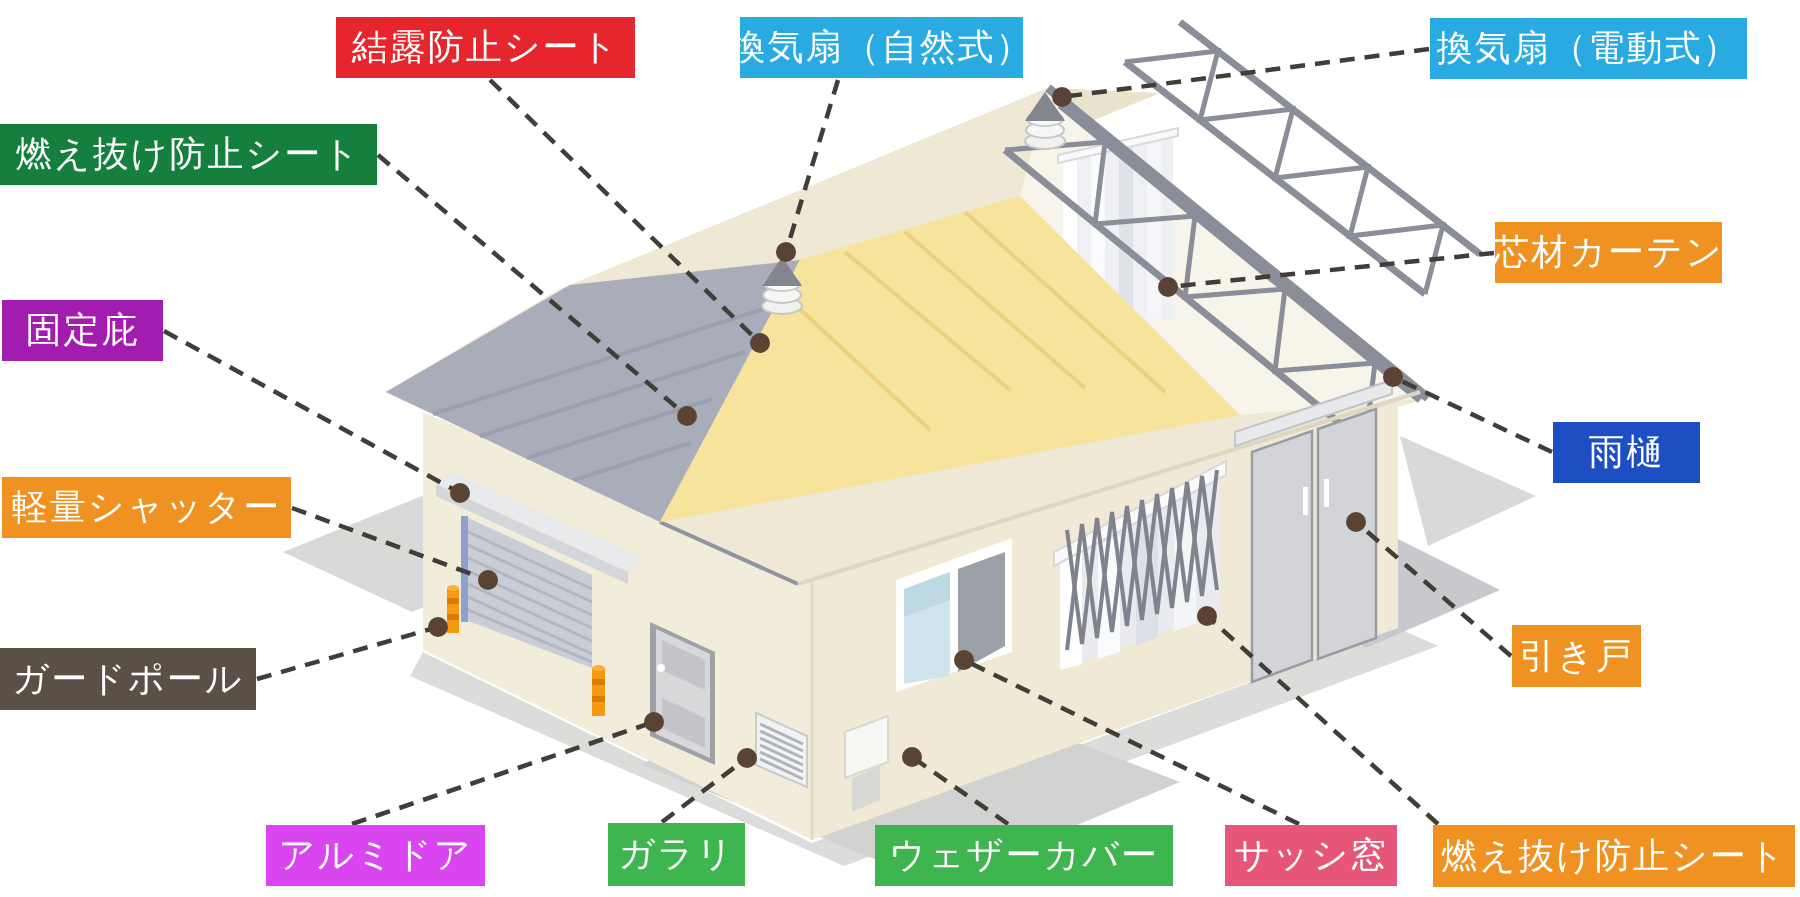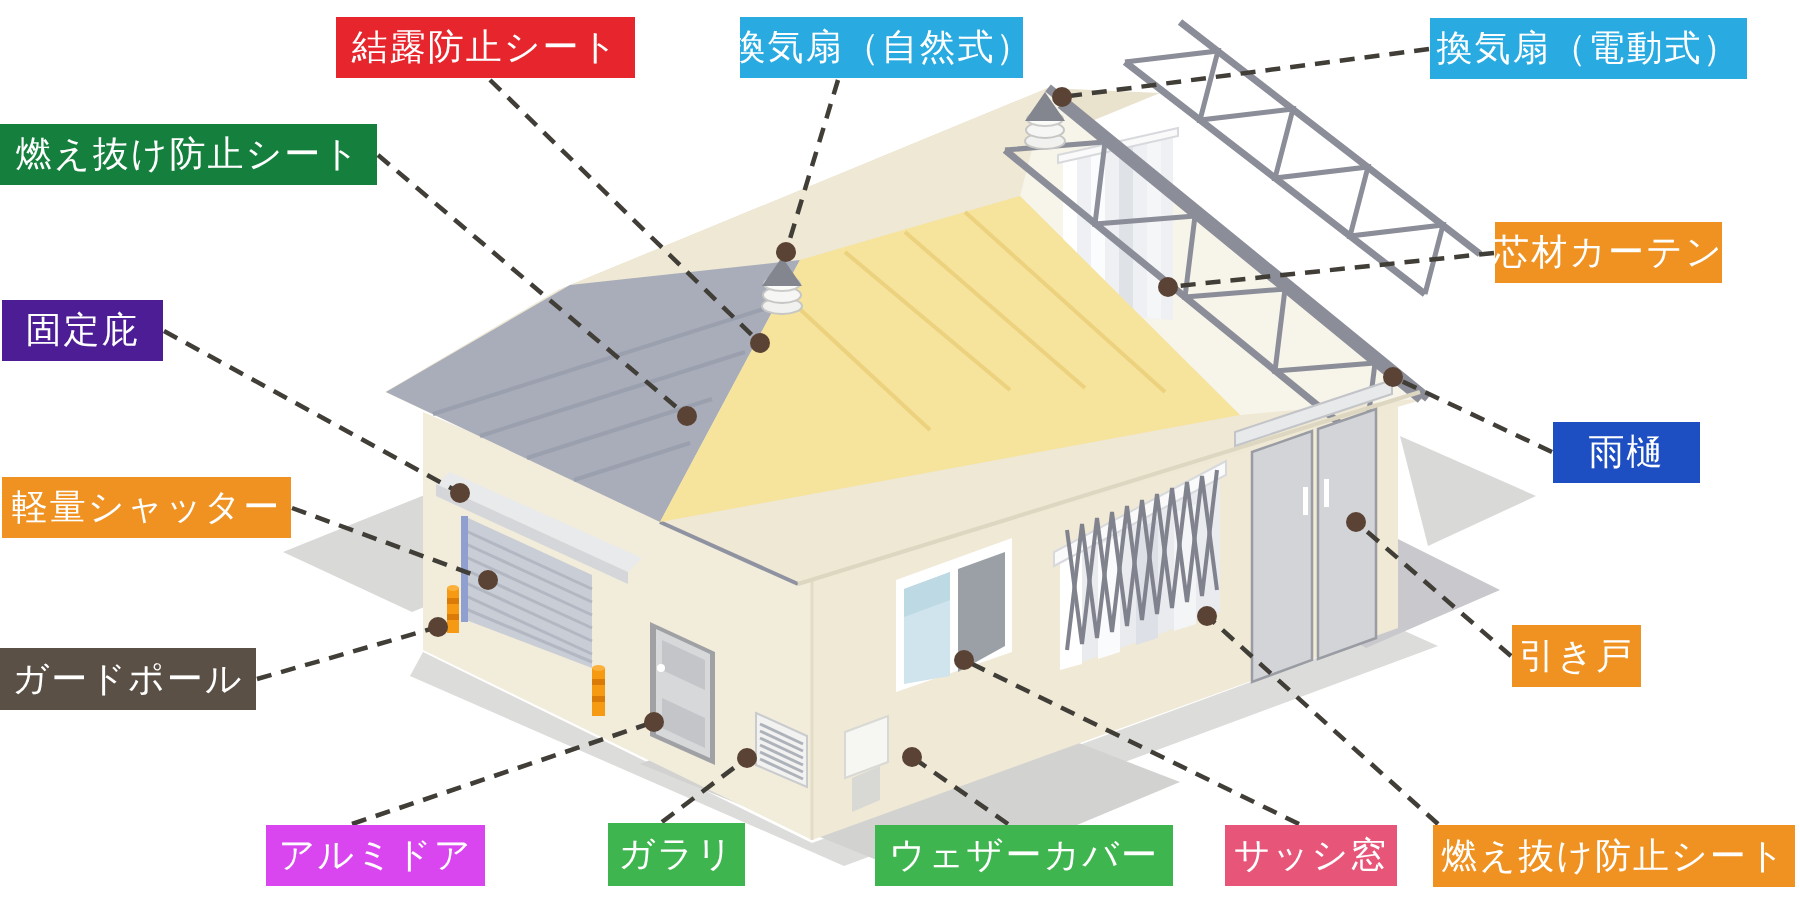--- a/index.html
+++ b/index.html
@@ -217,21 +217,21 @@
         <circle cx="1207" cy="616" r="10" fill="#5a4334"></circle>
       </g>
 </svg>
 
 <div id="labels">
       <div class="callout" style="left: 336px; top: 17px; width: 299px; height: 61px; background: rgb(231, 37, 44);">結露防止シート</div>
       <div class="callout" style="left: 740px; top: 17px; width: 283px; height: 61px; background: rgb(41, 171, 226);">換気扇（自然式）</div>
       <div class="callout" style="left: 1430px; top: 18px; width: 317px; height: 61px; background: rgb(41, 171, 226);">換気扇（電動式）</div>
       <div class="callout" style="left: 0px; top: 124px; width: 377px; height: 61px; background: #15803d;">燃え抜け防止シート</div>
       <div class="callout" style="left: 1495px; top: 222px; width: 227px; height: 61px; background: rgb(239, 146, 33);">芯材カーテン</div>
-      <div class="callout" style="left: 2px; top: 300px; width: 161px; height: 61px; background: #4c1d95;">固定庇</div>
+      <div class="callout" style="left: 2px; top: 300px; width: 161px; height: 61px; background: #a21caf;">固定庇</div>
       <div class="callout" style="left: 1553px; top: 422px; width: 147px; height: 61px; background: rgb(29, 78, 194);">雨樋</div>
       <div class="callout" style="left: 2px; top: 477px; width: 289px; height: 61px; background: rgb(239, 146, 33);">軽量シャッター</div>
       <div class="callout" style="left: 1512px; top: 625px; width: 129px; height: 62px; background: rgb(239, 146, 33);">引き戸</div>
       <div class="callout" style="left: 0px; top: 648px; width: 256px; height: 62px; background: rgb(90, 80, 69);">ガードポール</div>
       <div class="callout" style="left: 266px; top: 825px; width: 219px; height: 61px; background: #d946ef;">アルミドア</div>
       <div class="callout" style="left: 608px; top: 823px; width: 137px; height: 63px; background: rgb(62, 181, 78);">ガラリ</div>
       <div class="callout" style="left: 875px; top: 825px; width: 298px; height: 61px; background: rgb(62, 181, 78);">ウェザーカバー</div>
       <div class="callout" style="left: 1213px; top: 825px; width: 172px; height: 61px; background: rgb(231, 85, 120); margin-left: 12px;">サッシ窓</div>
       <div class="callout" style="left: 1433px; top: 825px; width: 362px; height: 62px; background: rgb(239, 146, 33);">燃え抜け防止シート</div>
     </div>

